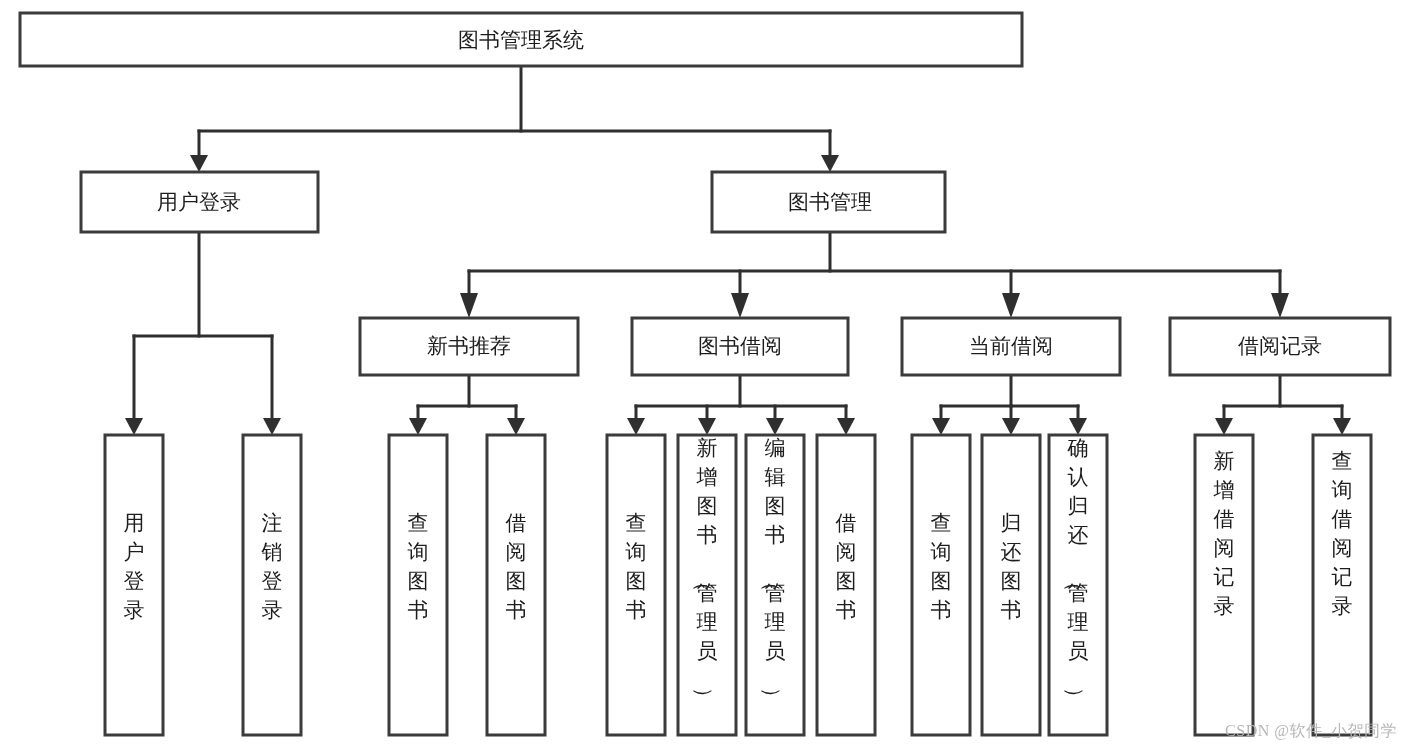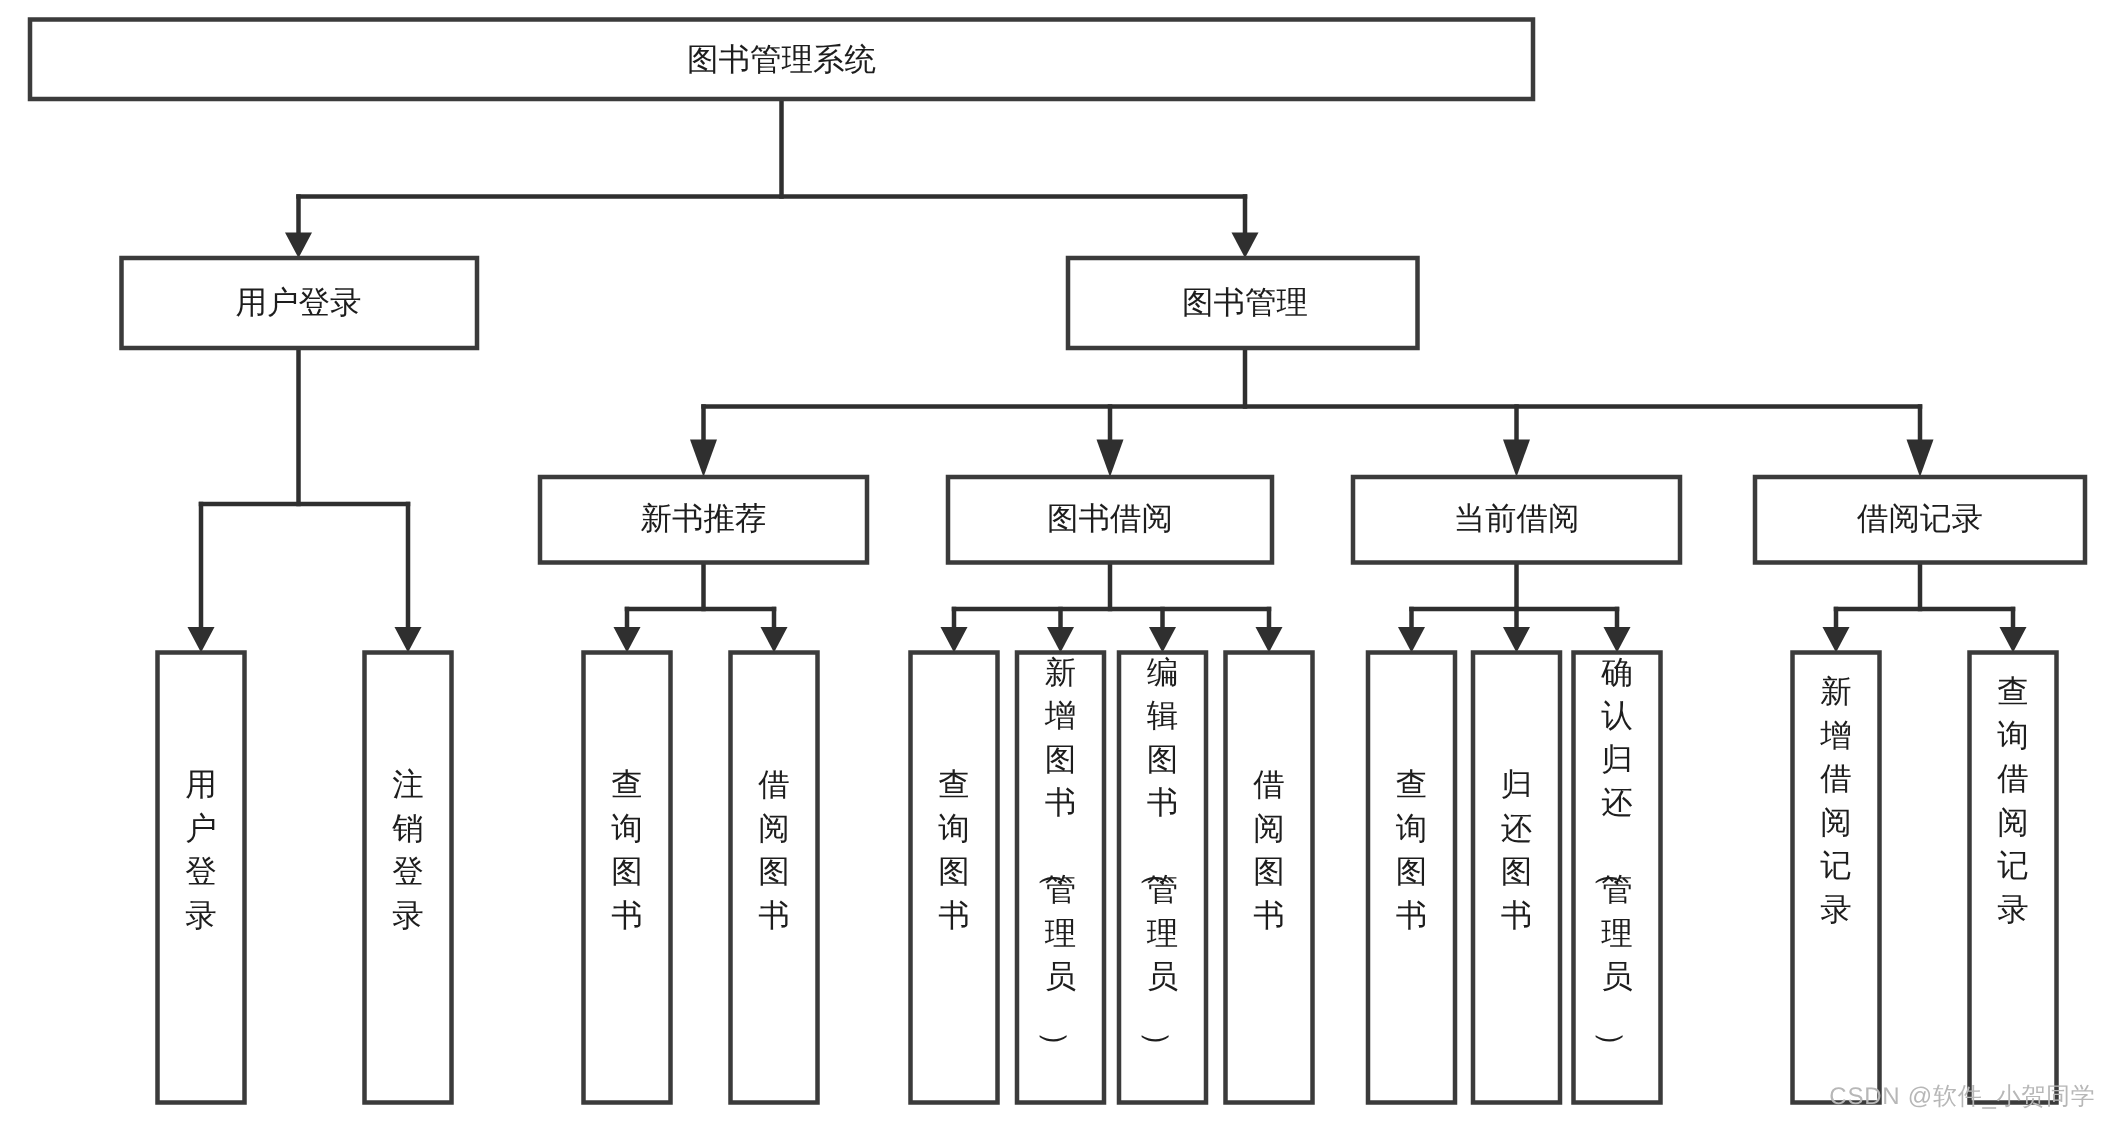--- a/index.html
+++ b/index.html
@@ -52,21 +52,21 @@
   .node-label-vertical {
     fill: #1d1d1d;
     font-family: "Liberation Sans", "DejaVu Sans", sans-serif;
     font-size: 21px;
     text-anchor: middle;
   }
   .watermark {
     position: absolute;
     right: 8px;
     bottom: 5px;
-    font-family: Liberation Sans, sans-serif;
+    font-family: Liberation Serif, serif;
     font-size: 16px;
     color: #b7b7b7;
     letter-spacing: 0.5px;
     white-space: nowrap;
     user-select: none;
   }
 </style>
 </head>
 <body>
 

